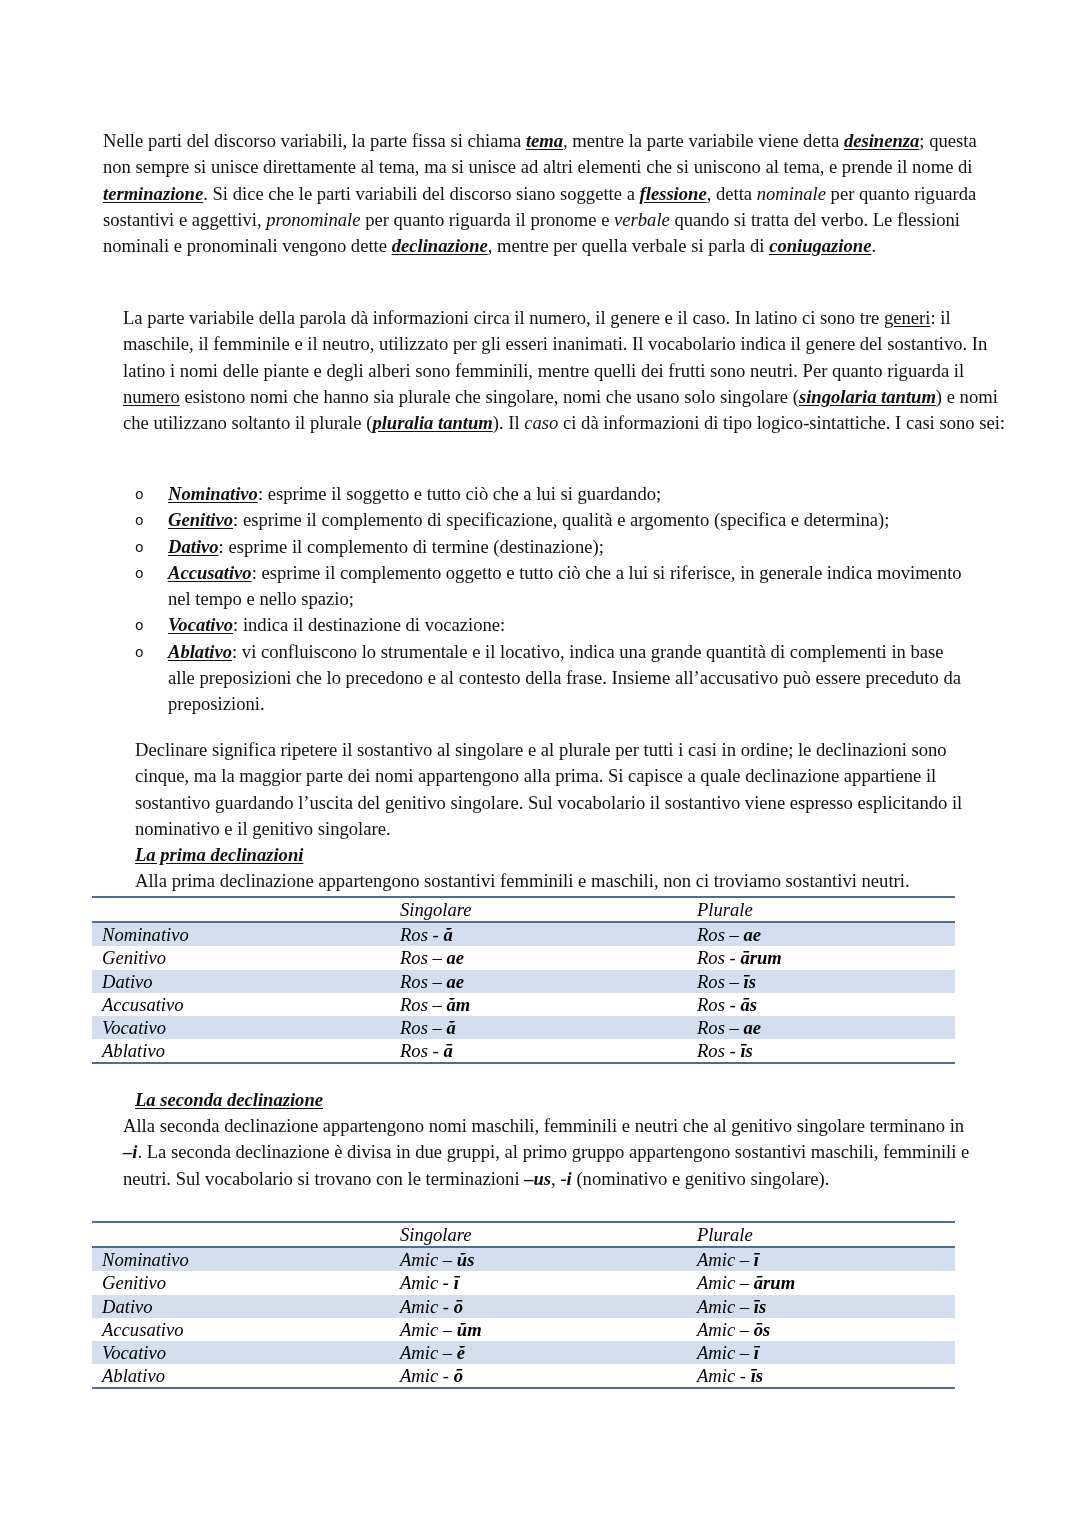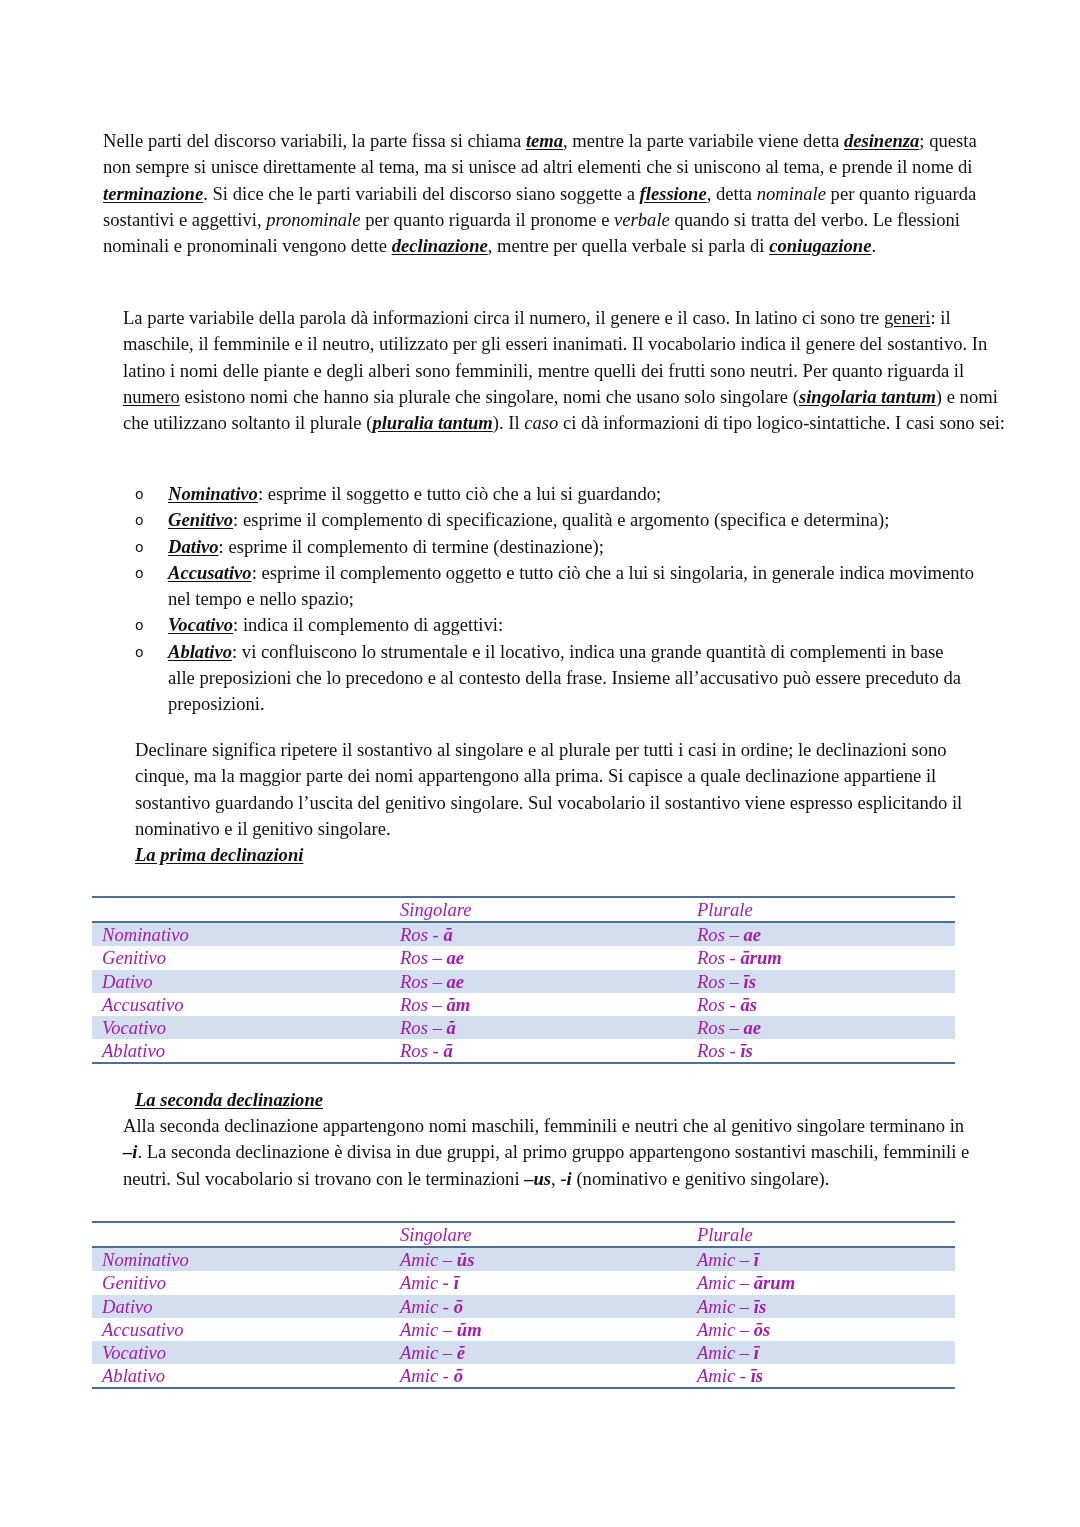--- a/index.html
+++ b/index.html
@@ -71,21 +71,21 @@
     #p5 { left: 123px; top: 1113px; width: 850px; }
 
     .decl {
       position: absolute;
       left: 92px;
       width: 863px;
       border-collapse: collapse;
       font-family: "Liberation Serif", "DejaVu Serif", serif;
       font-style: italic;
       font-size: 18.6px;
-      color: #a21caf;
+      color: #000000;
     }
     .decl th, .decl td {
       padding: 0 0 0 10px;
       height: 23.2px;
       line-height: 23.2px;
       text-align: left;
       font-weight: normal;
       vertical-align: middle;
     }
     .decl thead tr {
@@ -110,28 +110,29 @@
 <div class="page">
 
   <p class="para" id="p1"><span>Nelle parti del discorso variabili, la parte fissa si chiama </span><span class="kw">tema</span><span>, mentre la parte variabile viene detta </span><span class="kw">desinenza</span><span>; questa non sempre si unisce direttamente al tema, ma si unisce ad altri elementi che si uniscono al tema, e prende il nome di </span><span class="kw">terminazione</span><span>. Si dice che le parti variabili del discorso siano soggette a </span><span class="kw">flessione</span><span>, detta </span><span class="it">nominale</span><span> per quanto riguarda sostantivi e aggettivi, </span><span class="it">pronominale</span><span> per quanto riguarda il pronome e </span><span class="it">verbale</span><span> quando si tratta del verbo. Le flessioni nominali e pronominali vengono dette </span><span class="kw">declinazione</span><span>, mentre per quella verbale si parla di </span><span class="kw">coniugazione</span><span>.</span></p>
 
   <p class="para" id="p2"><span>La parte variabile della parola dà informazioni circa il numero, il genere e il caso. In latino ci sono tre </span><span class="ul">generi</span><span>: il maschile, il femminile e il neutro, utilizzato per gli esseri inanimati. Il vocabolario indica il genere del sostantivo. In latino i nomi delle piante e degli alberi sono femminili, mentre quelli dei frutti sono neutri. Per quanto riguarda il </span><span class="ul">numero</span><span> esistono nomi che hanno sia plurale che singolare, nomi che usano solo singolare (</span><span class="kw">singolaria tantum</span><span>) e nomi che utilizzano soltanto il plurale (</span><span class="kw">pluralia tantum</span><span>). Il </span><span class="it">caso</span><span> ci dà informazioni di tipo logico-sintattiche. I casi sono sei:</span></p>
 
   <ul class="cases">
     <li><span class="bullet">o</span><span class="kw">Nominativo</span><span>: esprime il soggetto e tutto ciò che a lui si guardando;</span></li>
     <li><span class="bullet">o</span><span class="kw">Genitivo</span><span>: esprime il complemento di specificazione, qualità e argomento (specifica e determina);</span></li>
     <li><span class="bullet">o</span><span class="kw">Dativo</span><span>: esprime il complemento di termine (destinazione);</span></li>
-    <li><span class="bullet">o</span><span class="kw">Accusativo</span><span>: esprime il complemento oggetto e tutto ciò che a lui si singolaria, in generale indica movimento nel tempo e nello spazio;</span></li>
-    <li><span class="bullet">o</span><span class="kw">Vocativo</span><span>: indica il complemento di aggettivi:</span></li>
+    <li><span class="bullet">o</span><span class="kw">Accusativo</span><span>: esprime il complemento oggetto e tutto ciò che a lui si riferisce, in generale indica movimento nel tempo e nello spazio;</span></li>
+    <li><span class="bullet">o</span><span class="kw">Vocativo</span><span>: indica il destinazione di vocazione:</span></li>
     <li><span class="bullet">o</span><span class="kw">Ablativo</span><span>: vi confluiscono lo strumentale e il locativo, indica una grande quantità di complementi in base alle preposizioni che lo precedono e al contesto della frase. Insieme all’accusativo può essere preceduto da preposizioni.</span></li>
   </ul>
 
   <p class="para" id="p3">Declinare significa ripetere il sostantivo al singolare e al plurale per tutti i casi in ordine; le declinazioni sono cinque, ma la maggior parte dei nomi appartengono alla prima. Si capisce a quale declinazione appartiene il sostantivo guardando l’uscita del genitivo singolare. Sul vocabolario il sostantivo viene espresso esplicitando il nominativo e il genitivo singolare.</p>
 
   <p class="para kw" id="h1">La prima declinazioni</p>
+  <p class="para" id="p4">Alla prima declinazione appartengono sostantivi femminili e maschili, non ci troviamo sostantivi neutri.</p>
 
   <table class="decl" id="t1">
     <thead>
       <tr>
         <th class="col-case"></th>
         <th class="col-sg">Singolare</th>
         <th>Plurale</th>
       </tr>
     </thead>
     <tbody>

